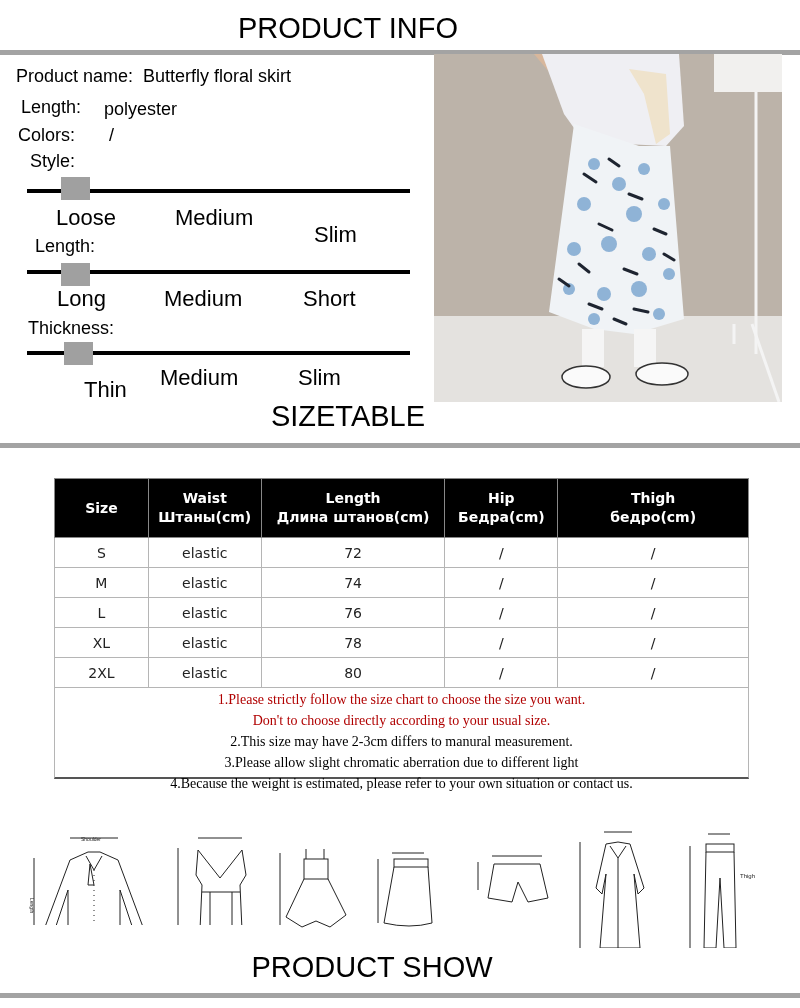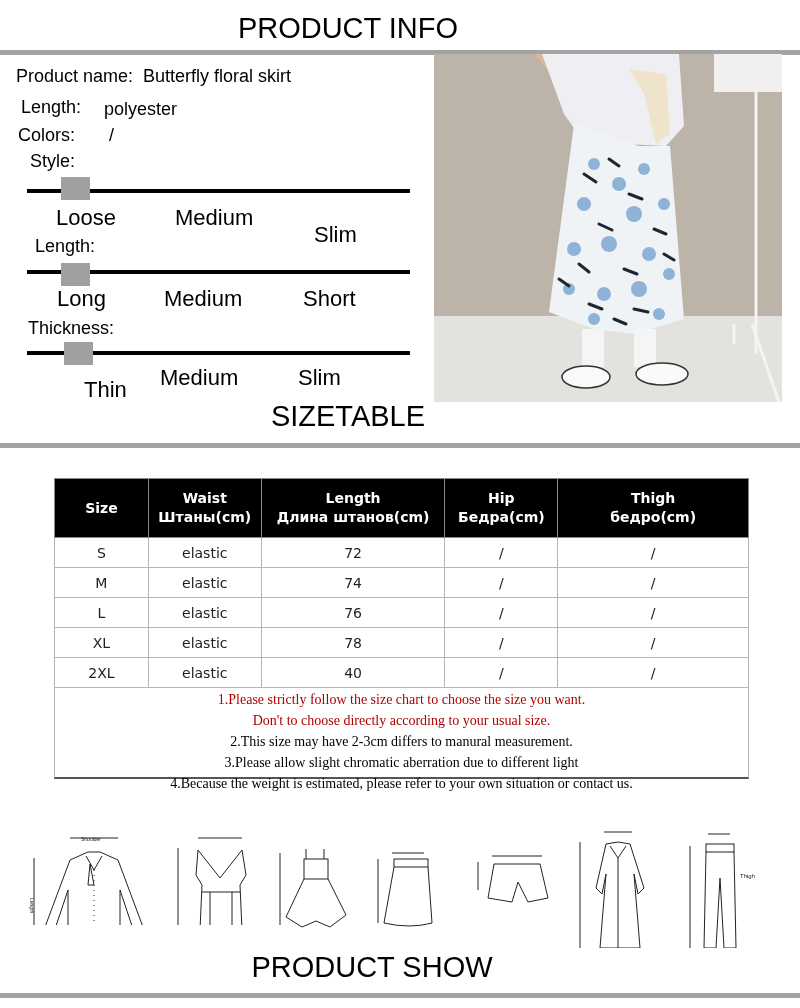--- a/index.html
+++ b/index.html
@@ -157,21 +157,21 @@
     <tr>
       <td>XL</td>
       <td>elastic</td>
       <td>78</td>
       <td>/</td>
       <td>/</td>
     </tr>
     <tr>
       <td>2XL</td>
       <td>elastic</td>
-      <td>40</td>
+      <td>80</td>
       <td>/</td>
       <td>/</td>
     </tr>
   </tbody>
 </table>
 
 <div class="notes">
   <div class="red">1.Please strictly follow the size chart to choose the size you want.</div>
   <div class="red">Don't to choose directly according to your usual size.</div>
   <div>2.This size may have 2-3cm differs to manural measurement.</div>

